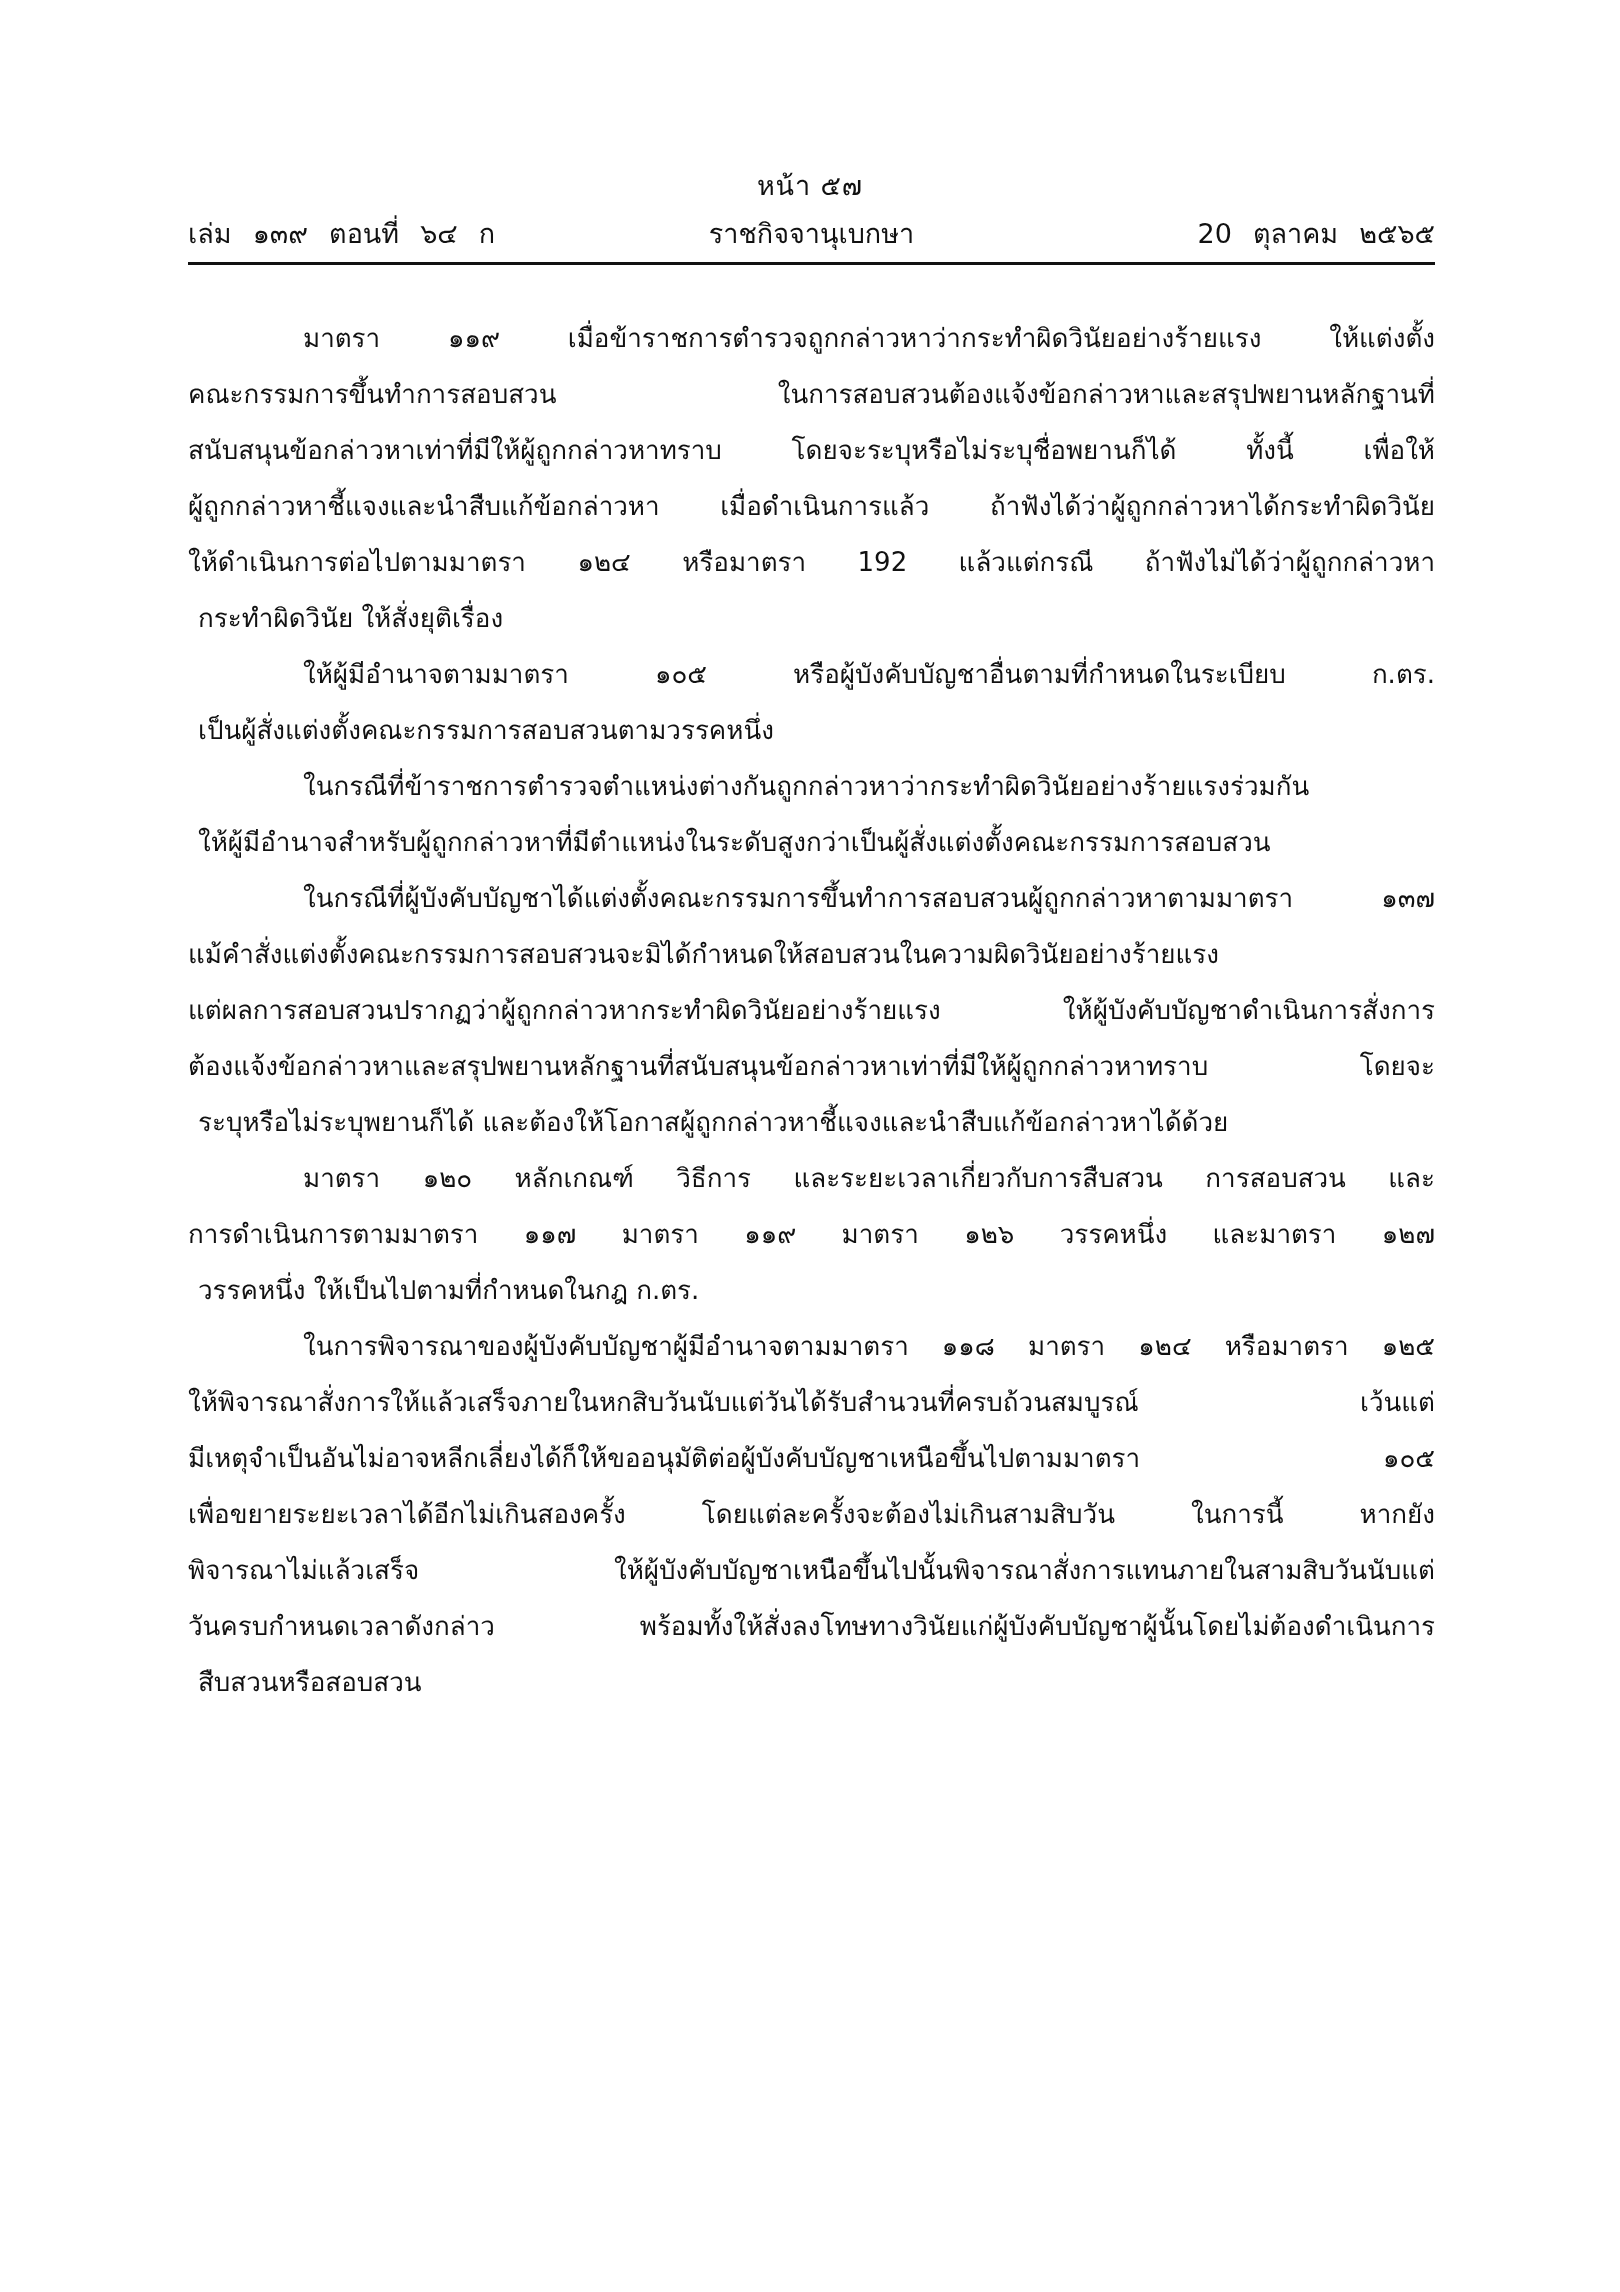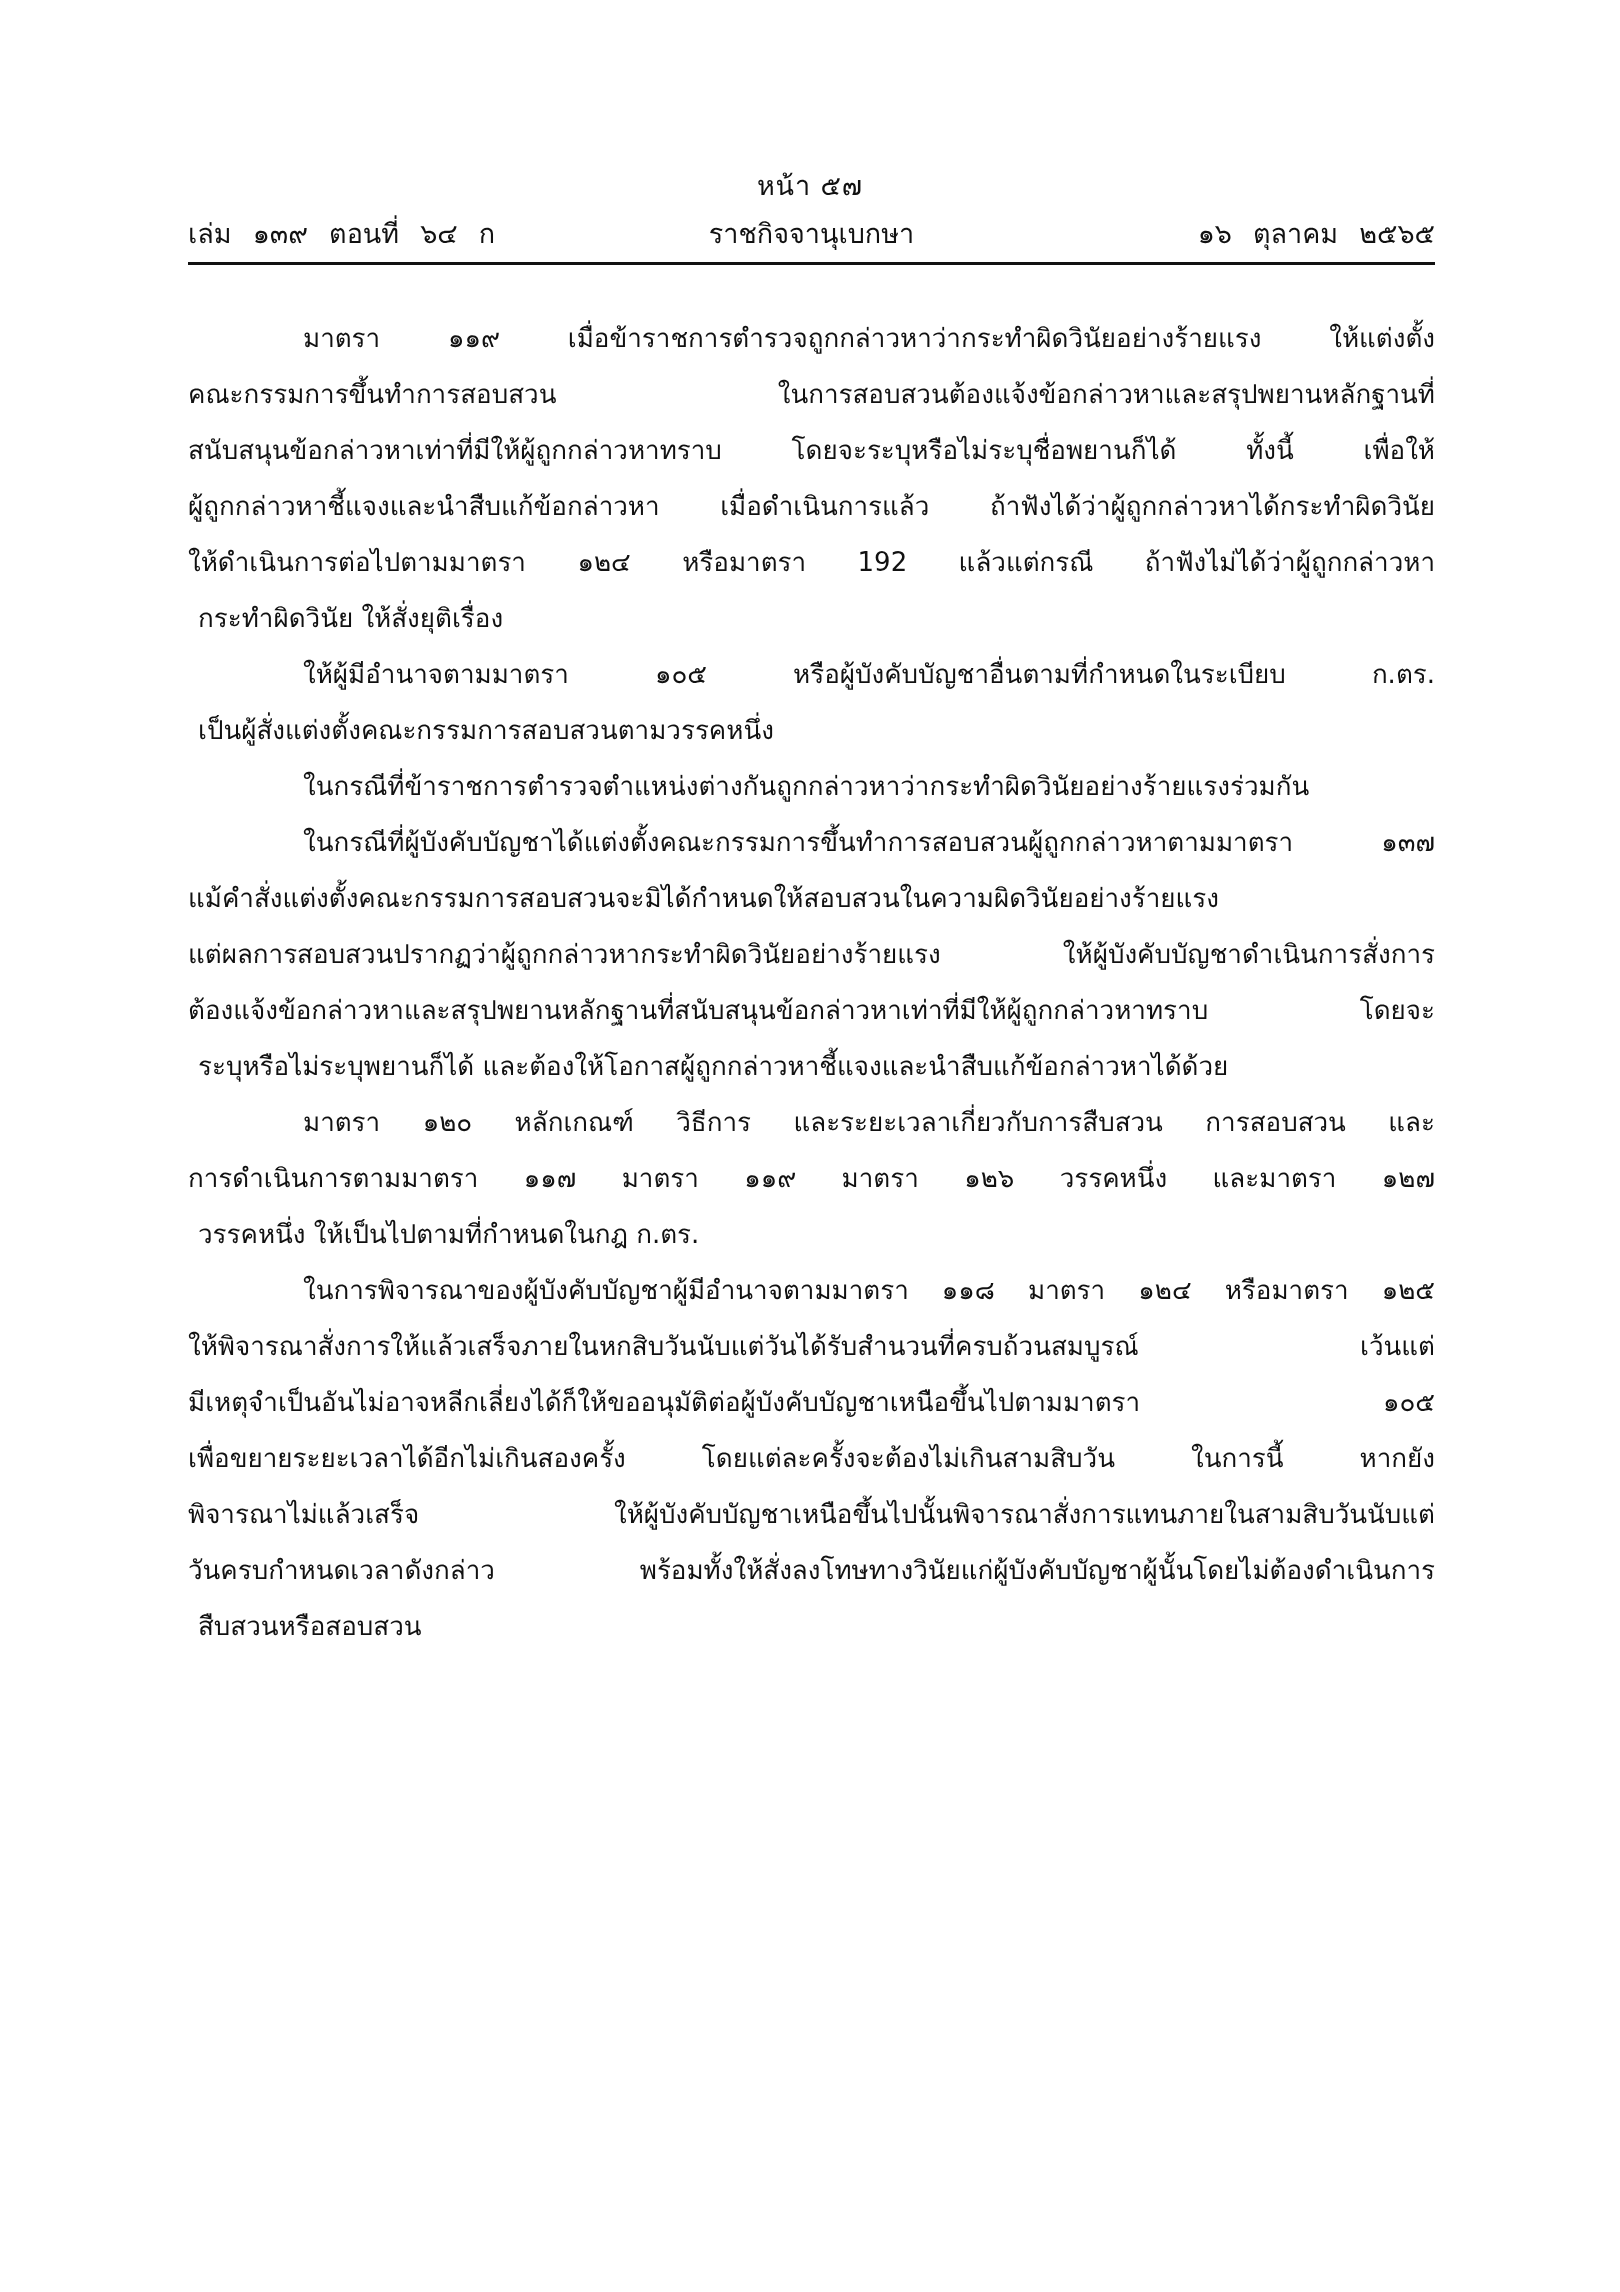--- a/index.html
+++ b/index.html
@@ -20,35 +20,36 @@
   .line.indent { padding-left: 115px; }
 </style>
 </head>
 <body>
 
 <div class="page-number">หน้า ๕๗</div>
 
 <div class="header-row">
   <span class="header-left">เล่ม ๑๓๙ ตอนที่ ๖๔ ก</span>
   <span class="header-center">ราชกิจจานุเบกษา</span>
-  <span class="header-right">๑๖ ตุลาคม ๒๕๖๕</span>
+  <span class="header-right">20 ตุลาคม ๒๕๖๕</span>
 </div>
 
 <div class="rule"></div>
 
 <div class="body" id="body">
     <div class="line indent">มาตรา ๑๑๙ เมื่อข้าราชการตำรวจถูกกล่าวหาว่ากระทำผิดวินัยอย่างร้ายแรง ให้แต่งตั้ง</div>
     <div class="line">คณะกรรมการขึ้นทำการสอบสวน ในการสอบสวนต้องแจ้งข้อกล่าวหาและสรุปพยานหลักฐานที่</div>
     <div class="line">สนับสนุนข้อกล่าวหาเท่าที่มีให้ผู้ถูกกล่าวหาทราบ โดยจะระบุหรือไม่ระบุชื่อพยานก็ได้ ทั้งนี้ เพื่อให้</div>
     <div class="line">ผู้ถูกกล่าวหาชี้แจงและนำสืบแก้ข้อกล่าวหา เมื่อดำเนินการแล้ว ถ้าฟังได้ว่าผู้ถูกกล่าวหาได้กระทำผิดวินัย</div>
     <div class="line">ให้ดำเนินการต่อไปตามมาตรา ๑๒๔ หรือมาตรา 192 แล้วแต่กรณี ถ้าฟังไม่ได้ว่าผู้ถูกกล่าวหา</div>
     <div class="line last">กระทำผิดวินัย ให้สั่งยุติเรื่อง</div>
     <div class="line indent">ให้ผู้มีอำนาจตามมาตรา ๑๐๕ หรือผู้บังคับบัญชาอื่นตามที่กำหนดในระเบียบ ก.ตร.</div>
     <div class="line last">เป็นผู้สั่งแต่งตั้งคณะกรรมการสอบสวนตามวรรคหนึ่ง</div>
     <div class="line indent">ในกรณีที่ข้าราชการตำรวจตำแหน่งต่างกันถูกกล่าวหาว่ากระทำผิดวินัยอย่างร้ายแรงร่วมกัน</div>
+    <div class="line last">ให้ผู้มีอำนาจสำหรับผู้ถูกกล่าวหาที่มีตำแหน่งในระดับสูงกว่าเป็นผู้สั่งแต่งตั้งคณะกรรมการสอบสวน</div>
     <div class="line indent">ในกรณีที่ผู้บังคับบัญชาได้แต่งตั้งคณะกรรมการขึ้นทำการสอบสวนผู้ถูกกล่าวหาตามมาตรา ๑๓๗</div>
     <div class="line">แม้คำสั่งแต่งตั้งคณะกรรมการสอบสวนจะมิได้กำหนดให้สอบสวนในความผิดวินัยอย่างร้ายแรง</div>
     <div class="line">แต่ผลการสอบสวนปรากฏว่าผู้ถูกกล่าวหากระทำผิดวินัยอย่างร้ายแรง ให้ผู้บังคับบัญชาดำเนินการสั่งการ</div>
     <div class="line">ต้องแจ้งข้อกล่าวหาและสรุปพยานหลักฐานที่สนับสนุนข้อกล่าวหาเท่าที่มีให้ผู้ถูกกล่าวหาทราบ โดยจะ</div>
     <div class="line last">ระบุหรือไม่ระบุพยานก็ได้ และต้องให้โอกาสผู้ถูกกล่าวหาชี้แจงและนำสืบแก้ข้อกล่าวหาได้ด้วย</div>
     <div class="line indent">มาตรา ๑๒๐ หลักเกณฑ์ วิธีการ และระยะเวลาเกี่ยวกับการสืบสวน การสอบสวน และ</div>
     <div class="line">การดำเนินการตามมาตรา ๑๑๗ มาตรา ๑๑๙ มาตรา ๑๒๖ วรรคหนึ่ง และมาตรา ๑๒๗</div>
     <div class="line last">วรรคหนึ่ง ให้เป็นไปตามที่กำหนดในกฎ ก.ตร.</div>
     <div class="line indent">ในการพิจารณาของผู้บังคับบัญชาผู้มีอำนาจตามมาตรา ๑๑๘ มาตรา ๑๒๔ หรือมาตรา ๑๒๕</div>
     <div class="line">ให้พิจารณาสั่งการให้แล้วเสร็จภายในหกสิบวันนับแต่วันได้รับสำนวนที่ครบถ้วนสมบูรณ์ เว้นแต่</div>

